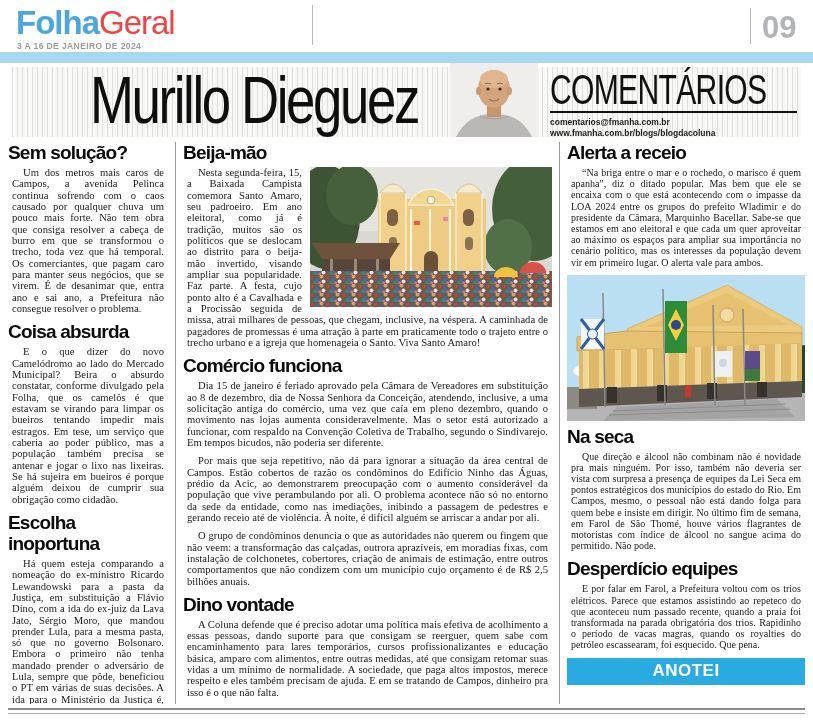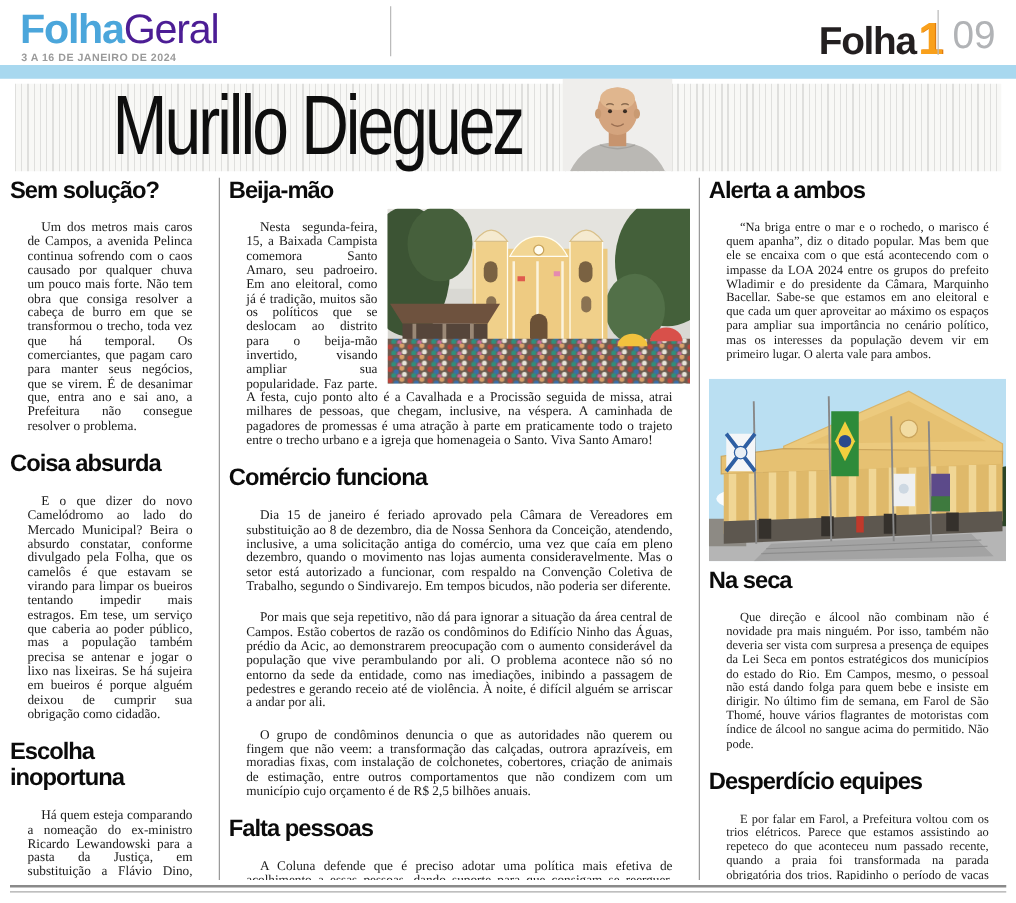--- a/index.html
+++ b/index.html
@@ -4,31 +4,31 @@
 <style>
   html,body{margin:0;padding:0;background:#fff;}
   .page{position:relative;width:813px;height:722px;background:#fff;overflow:hidden;
         font-family:"Liberation Serif",serif;color:#1a1a1a;}
 
   
   .top-header{position:absolute;top:0;left:0;right:0;height:52px;}
   .logo-left{position:absolute;left:16px;top:6px;font-family:"Liberation Sans",sans-serif;
              font-size:33px;line-height:33px;white-space:nowrap;}
   .logo-left .p1{color:var(--accent-blue,#4BA6DB);font-weight:bold;letter-spacing:-1px;}
-  .logo-left .p2{color:#4c1d95;font-weight:normal;letter-spacing:-1px;}
+  .logo-left .p2{color:#ef4444;font-weight:normal;letter-spacing:-1px;}
   .date-range{position:absolute;left:17px;top:41px;font-family:"Liberation Sans",sans-serif;
               font-size:8.5px;font-weight:bold;color:#9a9a9a;letter-spacing:.4px;}
   .vrule-a{position:absolute;left:312px;top:5px;height:40px;width:1px;background:#bbb;}
   .brand{position:absolute;left:655px;top:10px;font-family:"Liberation Sans",sans-serif;
          font-size:31px;font-weight:bold;color:#231f20;letter-spacing:-1px;}
   .brand .one{color:var(--brand-orange,#F9A01B);font-size:36px;margin-left:2px;
               text-shadow:1px 0 0 #e07c10;}
   .vrule-b{position:absolute;left:750px;top:8px;height:36px;width:1px;background:#bbb;}
   .pagenum{position:absolute;left:762px;top:10px;font-family:"Liberation Sans",sans-serif;
-           font-size:31px;font-weight:normal;color:var(--page-number-gray,#B1B3B6);}
+           font-size:31px;font-weight:bold;color:var(--page-number-gray,#B1B3B6);}
 
   .blue-band{position:absolute;top:52px;left:0;right:0;height:11px;
              background:var(--band-blue,#A8D8EF);}
 
   
   .masthead{position:absolute;top:67px;left:12px;right:12px;height:70px;
             background-color:#f8f8f6;
             background-image:repeating-linear-gradient(90deg,rgba(0,0,0,.10) 0 1px,transparent 1px 5px);}
   .columnist-name{position:absolute;left:78px;top:-6px;font-family:"Liberation Sans",sans-serif;
                   font-size:66px;font-weight:normal;letter-spacing:-3px;color:#0e0e0e;
@@ -46,21 +46,21 @@
   .content{position:absolute;top:142px;left:8px;right:8px;bottom:18px;display:flex;overflow:hidden;}
   .col{overflow:hidden;}
   .col1{width:160px;flex:none;}
   .col2{flex:1;min-width:0;}
   .col3{width:238px;flex:none;}
   .divider{width:1px;background:#9a9a9a;margin:0 7px;flex:none;}
 
   h2{font-family:"Liberation Sans",sans-serif;font-size:19px;letter-spacing:-.8px;
      margin:0 0 2px 0;color:#0b0b0b;line-height:21px;}
   article{margin:0 0 7px 0;}
-  article p{margin:14px;font-size:10.6px;line-height:1.07;text-align:justify;
+  article p{margin:4px;font-size:10.6px;line-height:1.07;text-align:justify;
             text-indent:11px;hyphens:auto;-webkit-hyphens:auto;}
   .col3 article p{font-size:10px;line-height:1.12;}
 
   .photo-church{float:right;width:242px;height:140px;margin:2px 0 3px 8px;display:block;}
   .photo-building{width:238px;height:146px;display:block;margin:1px 0 5px 0;}
 
   .anotei-banner{background:var(--anotei-blue,#29ABE2);color:#fff;text-align:center;
                  font-family:"Liberation Sans",sans-serif;font-weight:bold;font-size:17px;
                  letter-spacing:.5px;padding:3px 0 4px 0;margin:2px 0 6px 0;}
 
@@ -72,23 +72,20 @@
 <body>
 
 <div class="page">
 
   <div class="top-header">
     <div class="logo-left">
       <span class="p1">Folha</span><span class="p2">Geral</span>
     </div>
     <div class="date-range">3 A 16 DE JANEIRO DE 2024</div>
     <div class="vrule-a"></div>
-    <div class="brand">
-      <span>Folha</span><span class="one">1</span>
-    </div>
     <div class="vrule-b"></div>
     <div class="pagenum">09</div>
   </div>
 
   <div class="blue-band"></div>
 
   <div class="masthead">
     <div class="columnist-name">Murillo Dieguez</div>
     <svg class="columnist-photo" viewBox="0 0 88 74" preserveAspectRatio="none">
       <rect width="88" height="74" fill="#efeeec"></rect>
@@ -97,20 +94,26 @@
       <ellipse cx="44" cy="26" rx="16" ry="19" fill="#d4a47e"></ellipse>
       <ellipse cx="44" cy="16" rx="14" ry="9" fill="#e0b68e"></ellipse>
       <ellipse cx="28.5" cy="28" rx="2.5" ry="4" fill="#c99a72"></ellipse>
       <ellipse cx="59.5" cy="28" rx="2.5" ry="4" fill="#c99a72"></ellipse>
       <circle cx="38" cy="26" r="1.6" fill="#3a2d24"></circle>
       <circle cx="50" cy="26" r="1.6" fill="#3a2d24"></circle>
       <path d="M35,21 q3,-2 6,0 M47,21 q3,-2 6,0" stroke="#8a6b50" stroke-width="1" fill="none"></path>
       <path d="M39,36 q5,4 10,0" stroke="#9a6f52" stroke-width="1.2" fill="none"></path>
       <path d="M30,53 q14,6 28,0" stroke="#a5a39f" stroke-width="1" fill="none"></path>
     </svg>
+    <div class="comments-block">
+      <div class="comments-title">COMENTÁRIOS</div>
+      <div class="comments-rule"></div>
+      <div class="contact-line">comentarios@fmanha.com.br</div>
+      <div class="contact-line">www.fmanha.com.br/blogs/blogdacoluna</div>
+    </div>
   </div>
 
   <div class="content">
 
     <section class="col col1">
       <article>
         <h2>Sem solução?</h2>
         <p>Um dos metros mais caros de Campos, a avenida Pelinca continua sofrendo com o caos causado por qualquer chuva um pouco mais forte. Não tem obra que consiga resolver a cabeça de burro em que se transformou o trecho, toda vez que há temporal. Os comerciantes, que pagam caro para manter seus negócios, que se virem. É de desanimar que, entra ano e sai ano, a Prefeitura não consegue resolver o problema.</p>
       </article>
       <article>
@@ -179,30 +182,30 @@
         <h2>Comércio funciona</h2>
         <p>Dia 15 de janeiro é feriado aprovado pela Câmara de Vereadores em substituição ao 8 de dezembro, dia de Nossa Senhora da Conceição, atendendo, inclusive, a uma solicitação antiga do comércio, uma vez que caía em pleno dezembro, quando o movimento nas lojas aumenta consideravelmente. Mas o setor está autorizado a funcionar, com respaldo na Convenção Coletiva de Trabalho, segundo o Sindivarejo. Em tempos bicudos, não poderia ser diferente.</p>
       </article>
       <article>
         <p>Por mais que seja repetitivo, não dá para ignorar a situação da área central de Campos. Estão cobertos de razão os condôminos do Edifício Ninho das Águas, prédio da Acic, ao demonstrarem preocupação com o aumento considerável da população que vive perambulando por ali. O problema acontece não só no entorno da sede da entidade, como nas imediações, inibindo a passagem de pedestres e gerando receio até de violência. À noite, é difícil alguém se arriscar a andar por ali.</p>
       </article>
       <article>
         <p>O grupo de condôminos denuncia o que as autoridades não querem ou fingem que não veem: a transformação das calçadas, outrora aprazíveis, em moradias fixas, com instalação de colchonetes, cobertores, criação de animais de estimação, entre outros comportamentos que não condizem com um município cujo orçamento é de R$ 2,5 bilhões anuais.</p>
       </article>
       <article>
-        <h2>Falta pessoas</h2>
+        <h2>Dino vontade</h2>
         <p>A Coluna defende que é preciso adotar uma política mais efetiva de acolhimento a essas pessoas, dando suporte para que consigam se reerguer, quem sabe com encaminhamento para lares temporários, cursos profissionalizantes e educação básica, amparo com alimentos, entre outras medidas, até que consigam retomar suas vidas a um mínimo de normalidade. A sociedade, que paga altos impostos, merece respeito e eles também precisam de ajuda. E em se tratando de Campos, dinheiro pra isso é o que não falta.</p>
       </article>
     </section>
 
     <div class="divider"></div>
 
     <section class="col col3">
       <article>
-        <h2>Alerta a ambos</h2>
+        <h2>Alerta a receio</h2>
         <p>“Na briga entre o mar e o rochedo, o marisco é quem apanha”, diz o ditado popular. Mas bem que ele se encaixa com o que está acontecendo com o impasse da LOA 2024 entre os grupos do prefeito Wladimir e do presidente da Câmara, Marquinho Bacellar. Sabe-se que estamos em ano eleitoral e que cada um quer aproveitar ao máximo os espaços para ampliar sua importância no cenário político, mas os interesses da população devem vir em primeiro lugar. O alerta vale para ambos.</p>
       </article>
       <svg class="photo-building" viewBox="0 0 238 146" preserveAspectRatio="none">
         <rect width="238" height="146" fill="#badff2"></rect>
         <ellipse cx="40" cy="96" rx="34" ry="10" fill="#ffffff" opacity=".9"></ellipse>
         <ellipse cx="88" cy="104" rx="30" ry="8" fill="#f2f8fc" opacity=".9"></ellipse>
         <ellipse cx="190" cy="92" rx="26" ry="7" fill="#ffffff" opacity=".7"></ellipse>
         <path d="M238,70 q-20,2 -24,24 q-8,24 10,40 l14,4 Z" fill="#2c4527"></path>
         <rect x="0" y="118" width="238" height="28" fill="#b5b5b5"></rect>
         <rect x="0" y="112" width="30" height="22" fill="#8d8a84"></rect>

